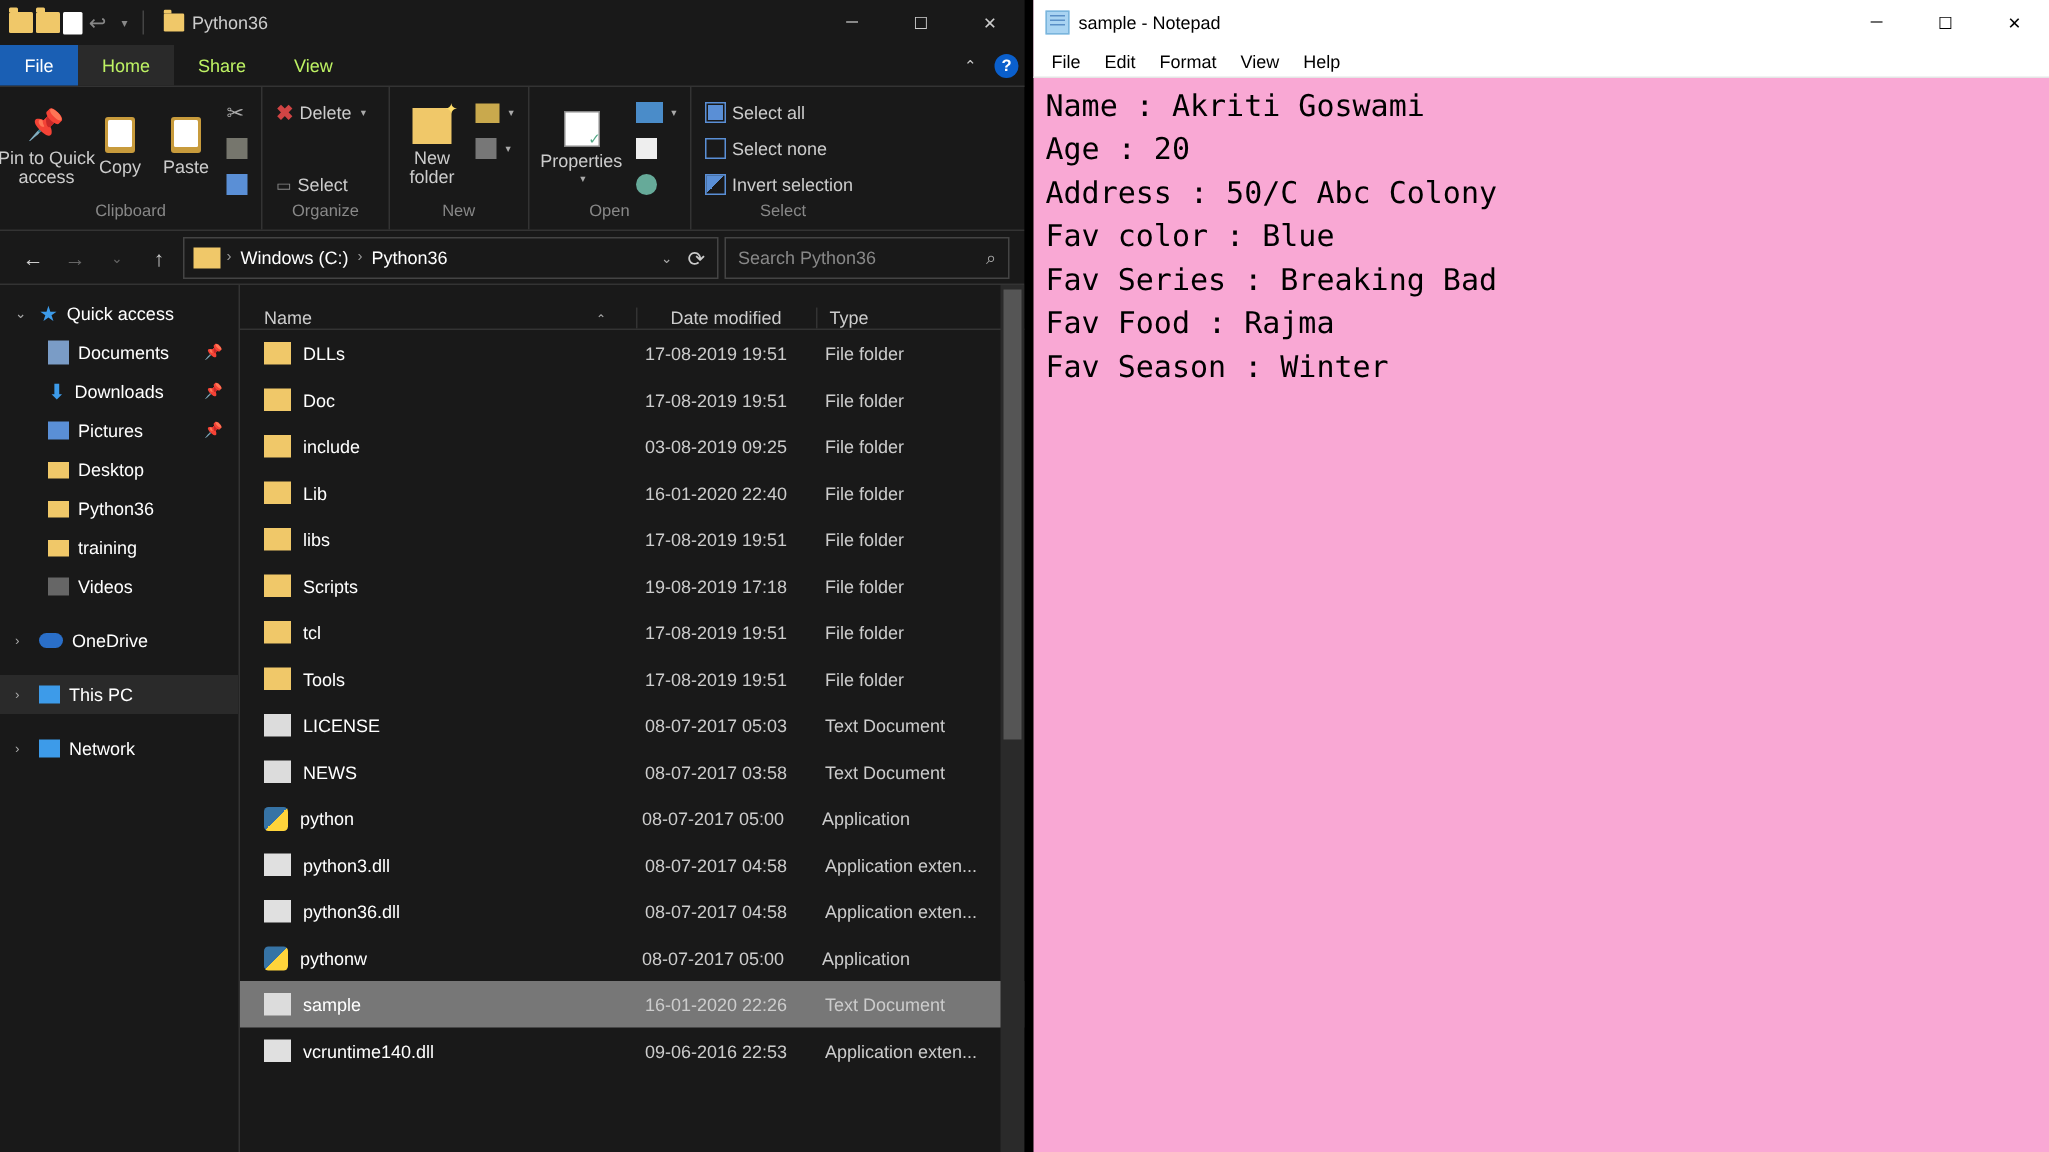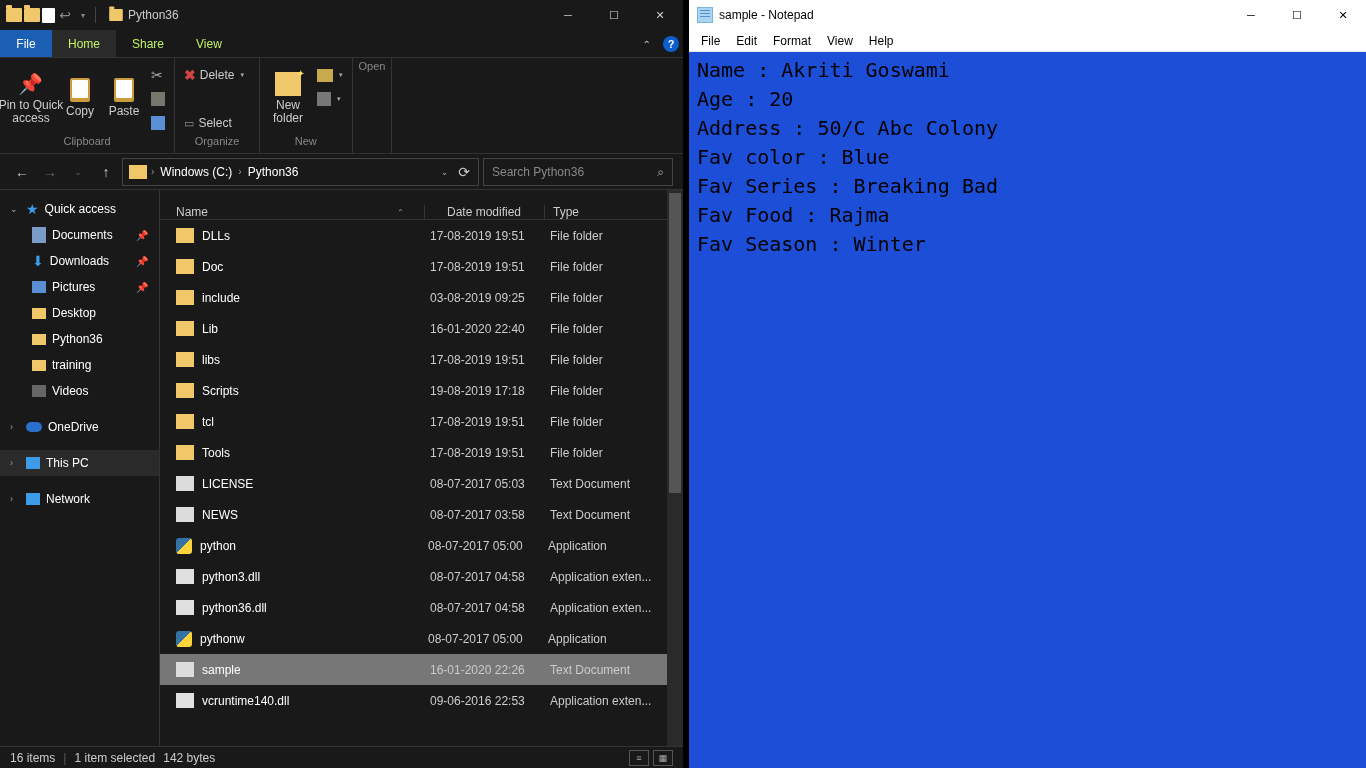--- a/index.html
+++ b/index.html
@@ -90,21 +90,21 @@
 .rc-name{width:228px;white-space:nowrap;overflow:hidden}
 .rc-date{width:120px;color:#ccc}
 .rc-type{width:120px;color:#ccc;white-space:nowrap;overflow:hidden}
 .scrollbar-v{position:absolute;right:0;top:0;width:16px;height:100%;background:#2a2a2a}
 .scrollbar-thumb{position:absolute;right:2px;top:3px;width:12px;height:300px;background:#555}
 .statusbar{height:22px;background:#191919;border-top:1px solid #333;display:flex;align-items:center;padding:0 10px;color:#ccc;font-size:11px;gap:8px}
 .sb-sep{color:#555}
 .statusbar-right{margin-left:auto;display:flex;gap:4px}
 .view-btn{width:20px;height:16px;border:1px solid #555;display:flex;align-items:center;justify-content:center;font-size:9px;color:#aaa}
 .resizer{width:6px;height:768px;background:#000;display:flex;align-items:center;justify-content:center;color:#555}
-.notepad{flex:1;height:768px;background:#1d4ed8;display:flex;flex-direction:column}
+.notepad{flex:1;height:768px;background:#f9a8d4;display:flex;flex-direction:column}
 .np-title{height:30px;background:#fff;display:flex;align-items:center;padding-left:8px;position:relative}
 .np-icon{width:16px;height:16px;background:#a9d4f2;border:1px solid #7ab5dc;margin-right:6px;position:relative}
 .np-icon:after{content:"";position:absolute;top:2px;left:2px;right:2px;height:1px;background:#5a8fc6;box-shadow:0 3px 0 #5a8fc6,0 6px 0 #5a8fc6}
 .np-title-text{color:#000;font-size:12px}
 .np-controls{position:absolute;right:0;top:0;display:flex;height:30px}
 .np-btn{width:46px;display:flex;align-items:center;justify-content:center;color:#000;font-size:11px}
 .np-menu{height:22px;background:#fff;display:flex;align-items:center;padding-left:4px;border-bottom:1px solid #e5e5e5}
 .np-menu-item{padding:0 8px;color:#000;font-size:12px}
 .np-content{flex:1;padding:4px 8px;font-family:Consolas,monospace;font-size:20px;color:#000;line-height:1.45;white-space:pre}
 </style>
@@ -213,23 +213,63 @@
           <span class="mini-item">
               <span style="width:14px;height:14px;background:#777;display:inline-block"></span>
               <span class="small-arrow">▾</span>
             </span>
         </div>
       </div>
       <div class="ribbon-footer">New</div>
     </div>
 
     <div class="ribbon-group">
+      <div class="ribbon-body">
+        <div class="rb-big" style="width:58px">
+          <span class="rb-icon">
+              <span class="props-icon"></span>
+            </span>
+          <span>Properties</span>
+            <span class="small-arrow">▾</span>
+        </div>
+        <div class="mini-col">
+          <span class="mini-item">
+              <span class="blue-open"></span>
+              <span class="small-arrow">▾</span>
+            </span>
+          <span class="mini-item">
+              <span style="width:14px;height:14px;background:#eee;display:inline-block"></span>
+            </span>
+          <span class="mini-item">
+              <span style="width:14px;height:14px;background:#6a9;display:inline-block;border-radius:50%"></span>
+            </span>
+        </div>
+      </div>
       <div class="ribbon-footer">Open</div>
     </div>
 
+    <div class="ribbon-group" style="border-right:none">
+      <div class="ribbon-body">
+        <div class="mini-col" style="width:110px">
+          <span class="mini-item">
+              <span class="sel-icon sel-all"></span>
+              <span>Select all</span>
+            </span>
+          <span class="mini-item">
+              <span class="sel-icon"></span>
+              <span>Select none</span>
+            </span>
+          <span class="mini-item">
+              <span class="sel-icon sel-inv"></span>
+              <span>Invert selection</span>
+            </span>
+        </div>
+      </div>
+      <div class="ribbon-footer">Select</div>
+    </div>
   </div>
 
   <div class="navbar">
     <span class="nav-arrow">←</span>
     <span class="nav-arrow dim">→</span>
     <span class="nav-arrow dim" style="font-size:9px">⌄</span>
     <span class="nav-arrow">↑</span>
     <div class="addr-bar">
       <span class="addr-folder"></span>
       <span class="crumb-sep">›</span>
@@ -411,30 +451,20 @@
             <span class="rc-date">09-06-2016 22:53</span>
             <span class="rc-type">Application exten...</span>
           </div>
         </div>
       <div class="scrollbar-v">
           <div class="scrollbar-thumb"></div>
         </div>
     </div>
   </div>
 
-  <div class="statusbar">
-    <span>16 items</span>
-    <span class="sb-sep">|</span>
-    <span>1 item selected</span>
-    <span>142 bytes</span>
-    <div class="statusbar-right">
-      <span class="view-btn">≡</span>
-      <span class="view-btn">▦</span>
-    </div>
-  </div>
 </div>
 
 <div class="resizer">⋮⋮</div>
 
 <div class="notepad">
   <div class="np-title">
     <span class="np-icon"></span>
     <span class="np-title-text">sample - Notepad</span>
     <div class="np-controls">
       <div class="np-btn">─</div>

